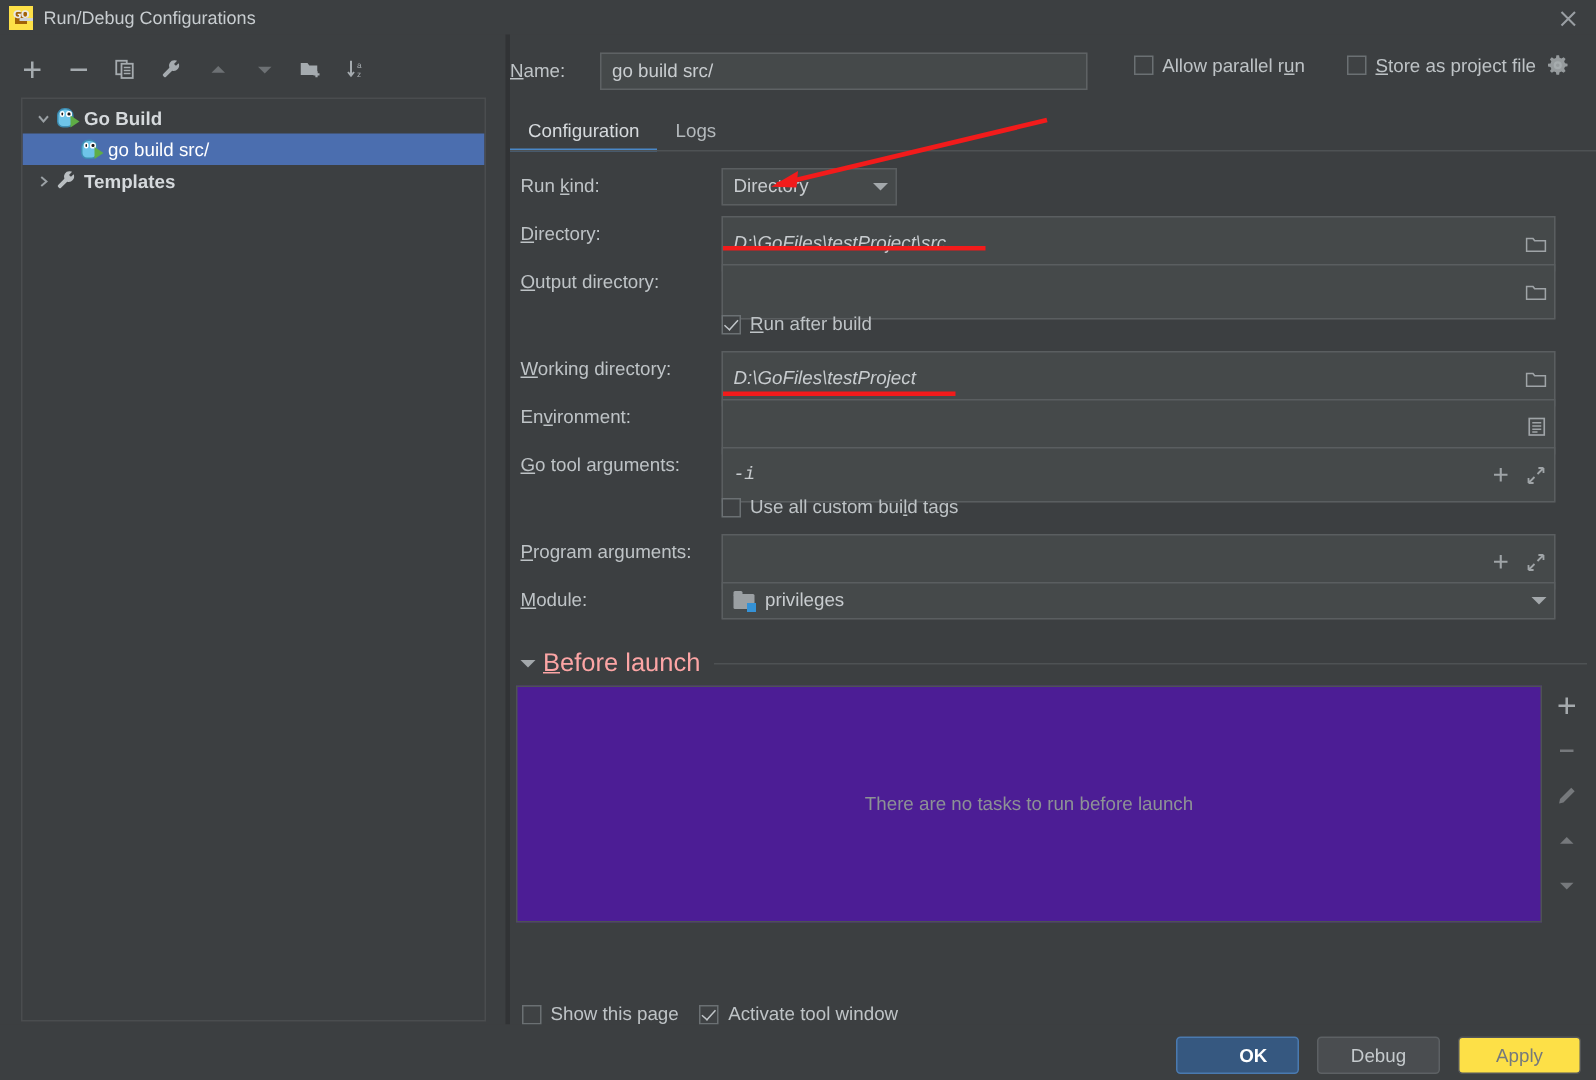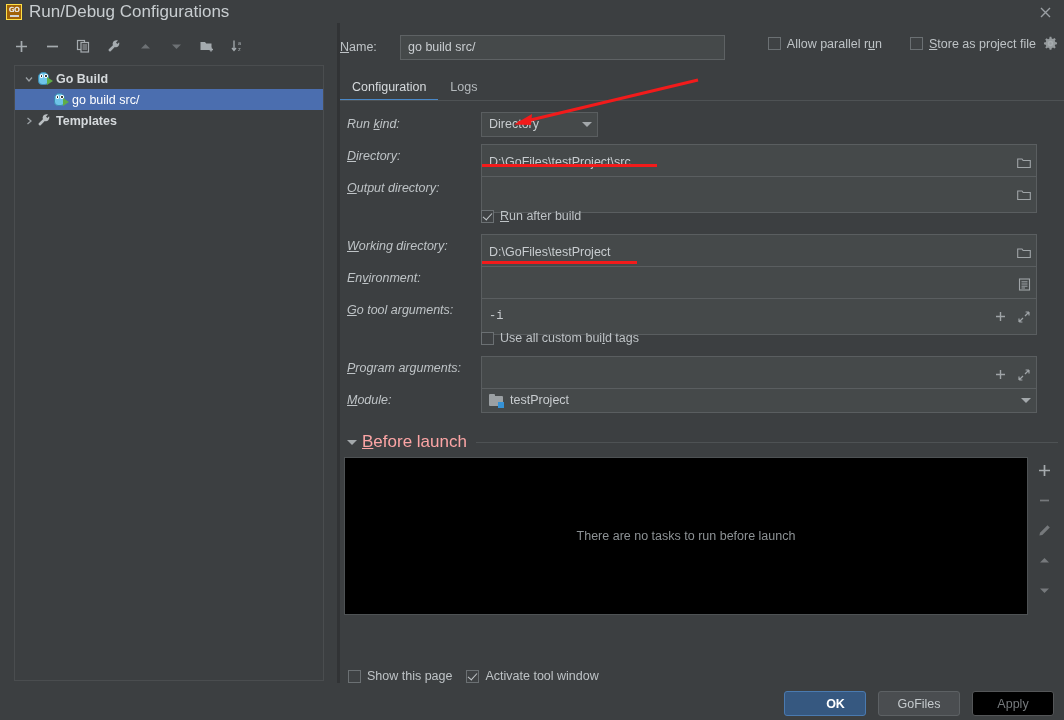--- a/index.html
+++ b/index.html
@@ -16,33 +16,33 @@
   .root { position: relative; width: 1064px; height: 720px; background: #3c3f41; }
 
   
   .titlebar {
     position: absolute; left: 0; top: 0; width: 1064px; height: 23px;
     background: #3c3f41;
     display: flex; align-items: center;
   }
   .title-icon {
     width: 16px; height: 16px; margin-left: 6px; margin-right: 7px;
-    background: #a16207; border: 1px solid #fde047;
+    background: #a16207; border: 4px solid #fde047;
     display: flex; align-items: center; justify-content: center;
     position: relative;
   }
   .title-icon .go-text {
     font-family: "DejaVu Sans", sans-serif;
     font-size: 7px; font-weight: bold; color: #e8e8e8;
     letter-spacing: -0.5px; line-height: 7px; margin-top: -2px;
   }
   .title-icon .go-bar {
     position: absolute; bottom: 2px; left: 3px; width: 9px; height: 2px; background: #cfd3d6;
   }
-  .title-text { font-size: 17px; color: #c8cdd0; }
+  .title-text { font-size: 12px; color: #c8cdd0; }
   .win-close {
     position: absolute; right: 8px; top: 3px; width: 22px; height: 18px;
     display: flex; align-items: center; justify-content: center;
     color: #9a9fa3; font-size: 14px; line-height: 1;
     cursor: pointer;
   }
   .win-close svg { display: block; }
 
   
   .left-panel {
@@ -136,21 +136,21 @@
   .name-label { width: 52px; }
   .name-input {
     margin-left: 8px; width: 325px; height: 25px;
     background: #45494a; border: 1px solid #5e6264;
     color: #c9cdd0; font-size: 12.5px; padding: 0 7px;
     font-family: "Liberation Sans", sans-serif;
     outline: none;
   }
 
   .top-checks {
-    position: absolute; right: 6px; top: 13px;
+    position: absolute; right: 18px; top: 13px;
     display: flex; align-items: center; gap: 0px;
   }
   .chk-wrap { display: flex; align-items: center; cursor: pointer; }
   .chk {
     width: 13px; height: 13px; border: 1px solid #6b7073; background: #3f4244;
     margin-right: 6px; position: relative; flex: 0 0 13px;
   }
   .chk.checked::after {
     content: ""; position: absolute; left: 3px; top: 0px;
     width: 4px; height: 8px; border: solid #c2c7ca;
@@ -175,28 +175,28 @@
   .tab-underline {
     position: absolute; left: 0; top: 77px; width: 724px; height: 1px; background: #4e5254;
   }
 
   
   .form {
     position: absolute; left: 0; top: 86px; width: 724px;
   }
   .frow { position: relative; height: 32px; }
   .frow .flabel {
-    position: absolute; left: 7px; top: 8px; font-size: 12.5px; color: #bec3c6; white-space: nowrap; font-style: italic;
+    position: absolute; left: 7px; top: 8px; font-size: 12.5px; color: #bec3c6; white-space: nowrap;
   }
   .fctl { position: absolute; left: 141px; top: 3px; }
 
   .textfield {
     display: flex; align-items: center;
     background: #45494a; border: 1px solid #5a5e60; height: 37px;
-    color: #c8cccf; font-size: 12.5px;
+    color: #c8cccf; font-size: 12.5px; font-style: italic;
   }
   .textfield .tf-val {
     flex: 1 1 auto; padding: 0 7px; white-space: nowrap; overflow: hidden;
     line-height: 25px;
   }
   .textfield .tf-val.mono { font-family: "Liberation Mono", monospace; font-size: 12px; }
   .tf-btn {
     width: 24px; height: 23px; display: flex; align-items: center; justify-content: center;
     color: #9fa4a7; cursor: pointer; flex: 0 0 auto;
   }
@@ -238,21 +238,21 @@
   }
   .bl-head { display: flex; align-items: center; height: 18px; }
   .bl-twisty { width: 16px; display: flex; align-items: center; justify-content: center; color: #a3a8ab; cursor: pointer; }
   .bl-title { font-size: 17px; color: #fca5a5; margin-left: 2px; }
   .bl-line { flex: 1 1 auto; height: 1px; background: #4e5254; margin-left: 9px; margin-right: 2px; }
   .bl-body {
     position: relative; margin-top: 6px; height: 158px;
     display: flex;
   }
   .bl-list {
-    flex: 1 1 auto; border: 1px solid #4e5254; background: #000000;
+    flex: 1 1 auto; border: 1px solid #4e5254; background: #4c1d95;
     display: flex; align-items: center; justify-content: center;
     color: #8d9295; font-size: 12.5px;
   }
   .bl-tools {
     width: 32px; display: flex; flex-direction: column; align-items: center;
     padding-top: 4px; gap: 12px;
   }
   .bl-tool {
     width: 18px; height: 18px; display: flex; align-items: center; justify-content: center;
     color: #a5aaad; cursor: pointer;
@@ -271,21 +271,21 @@
     background: #3c3f41;
   }
   .btns { position: absolute; right: 10px; top: 8px; display: flex; gap: 12px; }
   .btn {
     height: 25px; min-width: 82px; padding: 0 14px;
     display: flex; align-items: center; justify-content: center;
     border-radius: 3px; font-size: 12.5px; cursor: pointer;
     border: 1px solid #5d6164; background: #4a4d50; color: #c5cacd;
   }
   .btn.primary { background: #365880; border-color: #4a7ab0; color: #ffffff; font-weight: bold; padding-left: 35px; }
-  .btn.disabled { color: #75797c; border-color: #545658; background: #000000; cursor: default; }
+  .btn.disabled { color: #75797c; border-color: #545658; background: #fde047; cursor: default; }
 
   
   .ann-arrow { position: absolute; left: 470px; top: 78px; width: 240px; height: 52px; pointer-events: none; }
   .ann-u1 { position: absolute; left: 482px; top: 164px; width: 175px; height: 3px; background: #f21b1b; }
   .ann-u2 { position: absolute; left: 482px; top: 261px; width: 155px; height: 3px; background: #f21b1b; }
 </style>
 </head>
 <body>
 
 <div class="root">
@@ -564,21 +564,21 @@
       <div class="frow">
         <span class="flabel"><span class="mn">M</span><span>odule:</span></span>
         <div class="fctl" style="width:556px;">
           <div class="combo">
             <span class="cb-val">
               <span class="module-ic">
                 <span class="f2"></span>
                   <span class="f1"></span>
                   <span class="sq"></span>
               </span>
-              <span>testProject</span>
+              <span>privileges</span>
             </span>
             <span class="cb-arrow">
                 <span class="caret-down"></span>
               </span>
           </div>
         </div>
       </div>
 
     </div>
 
@@ -633,21 +633,21 @@
         <span class="chk checked"></span>
         <span class="lbl">Activate tool window</span>
       </div>
     </div>
 
   </div>
 
   <div class="bottom-bar">
     <div class="btns">
       <div class="btn primary">OK</div>
-      <div class="btn">GoFiles</div>
+      <div class="btn">Debug</div>
       <div class="btn disabled">Apply</div>
     </div>
   </div>
 
   <svg class="ann-arrow" viewBox="0 0 240 52">
     <path d="M228 2 L48 45" stroke="#f21b1b" stroke-width="3.2" fill="none"></path>
     <path d="M44 46.5 L62 36 L61 47 Z" fill="#f21b1b"></path>
   </svg>
   <div class="ann-u1"></div>
   <div class="ann-u2"></div>

